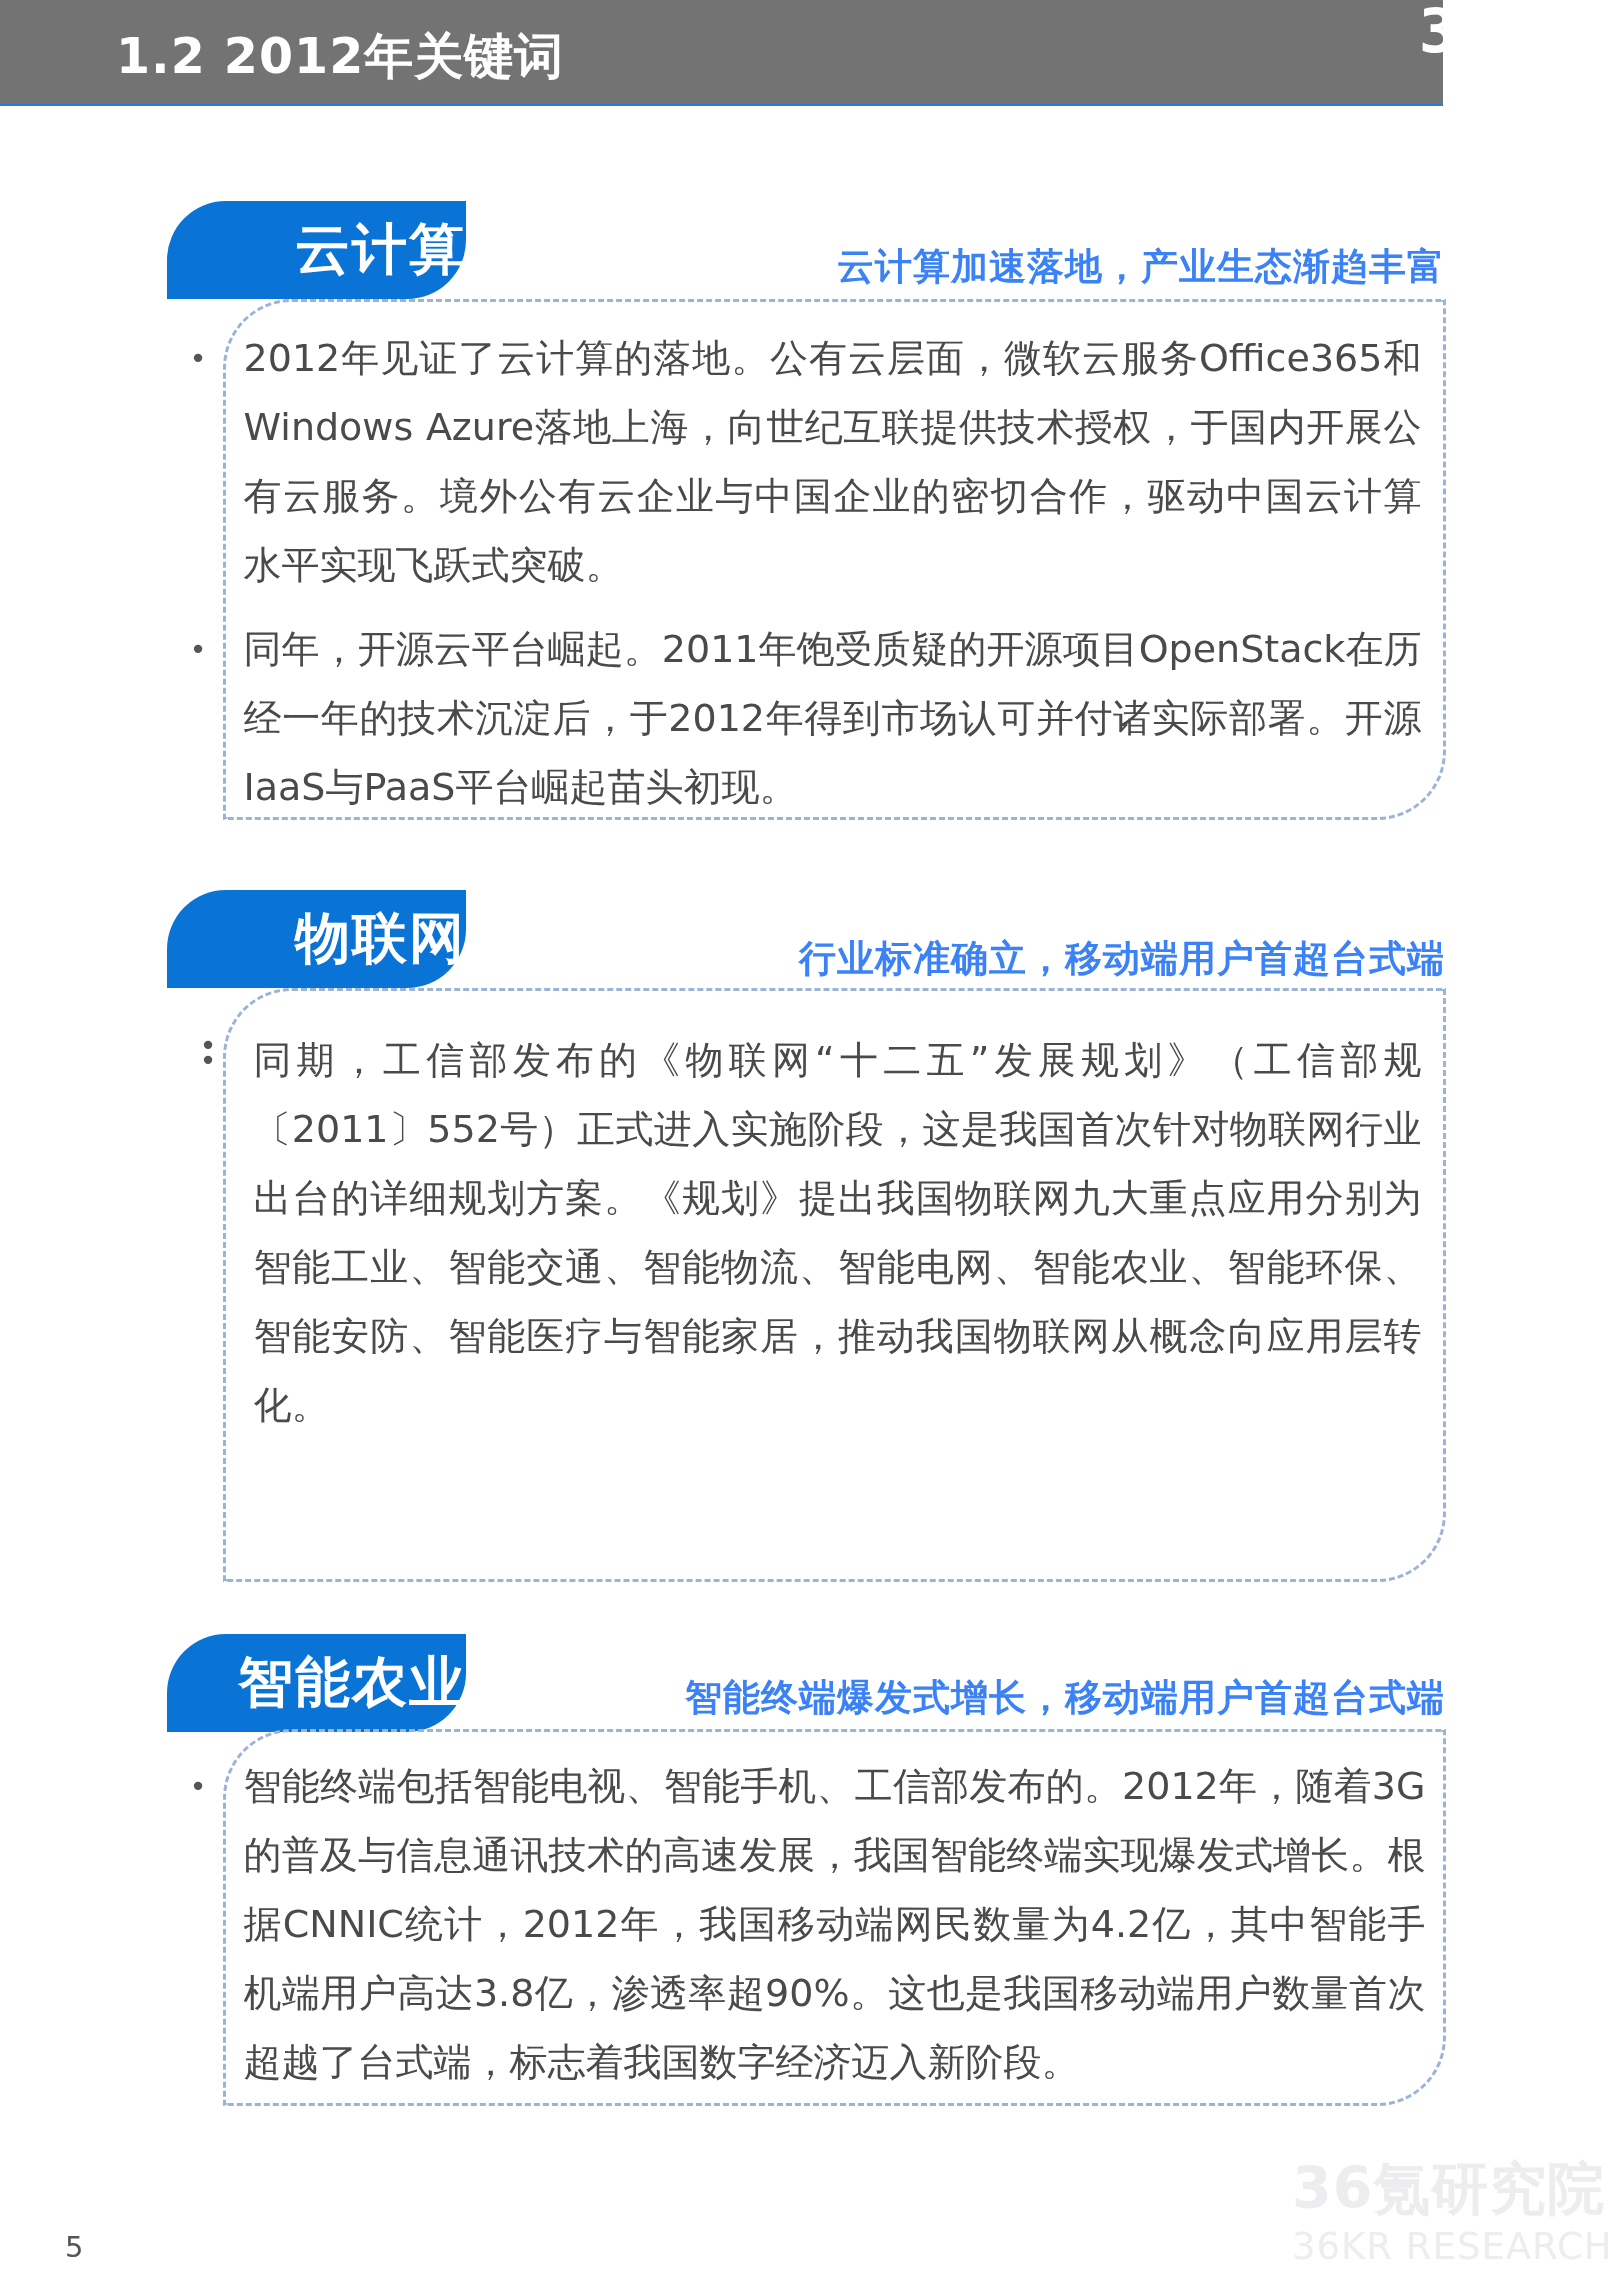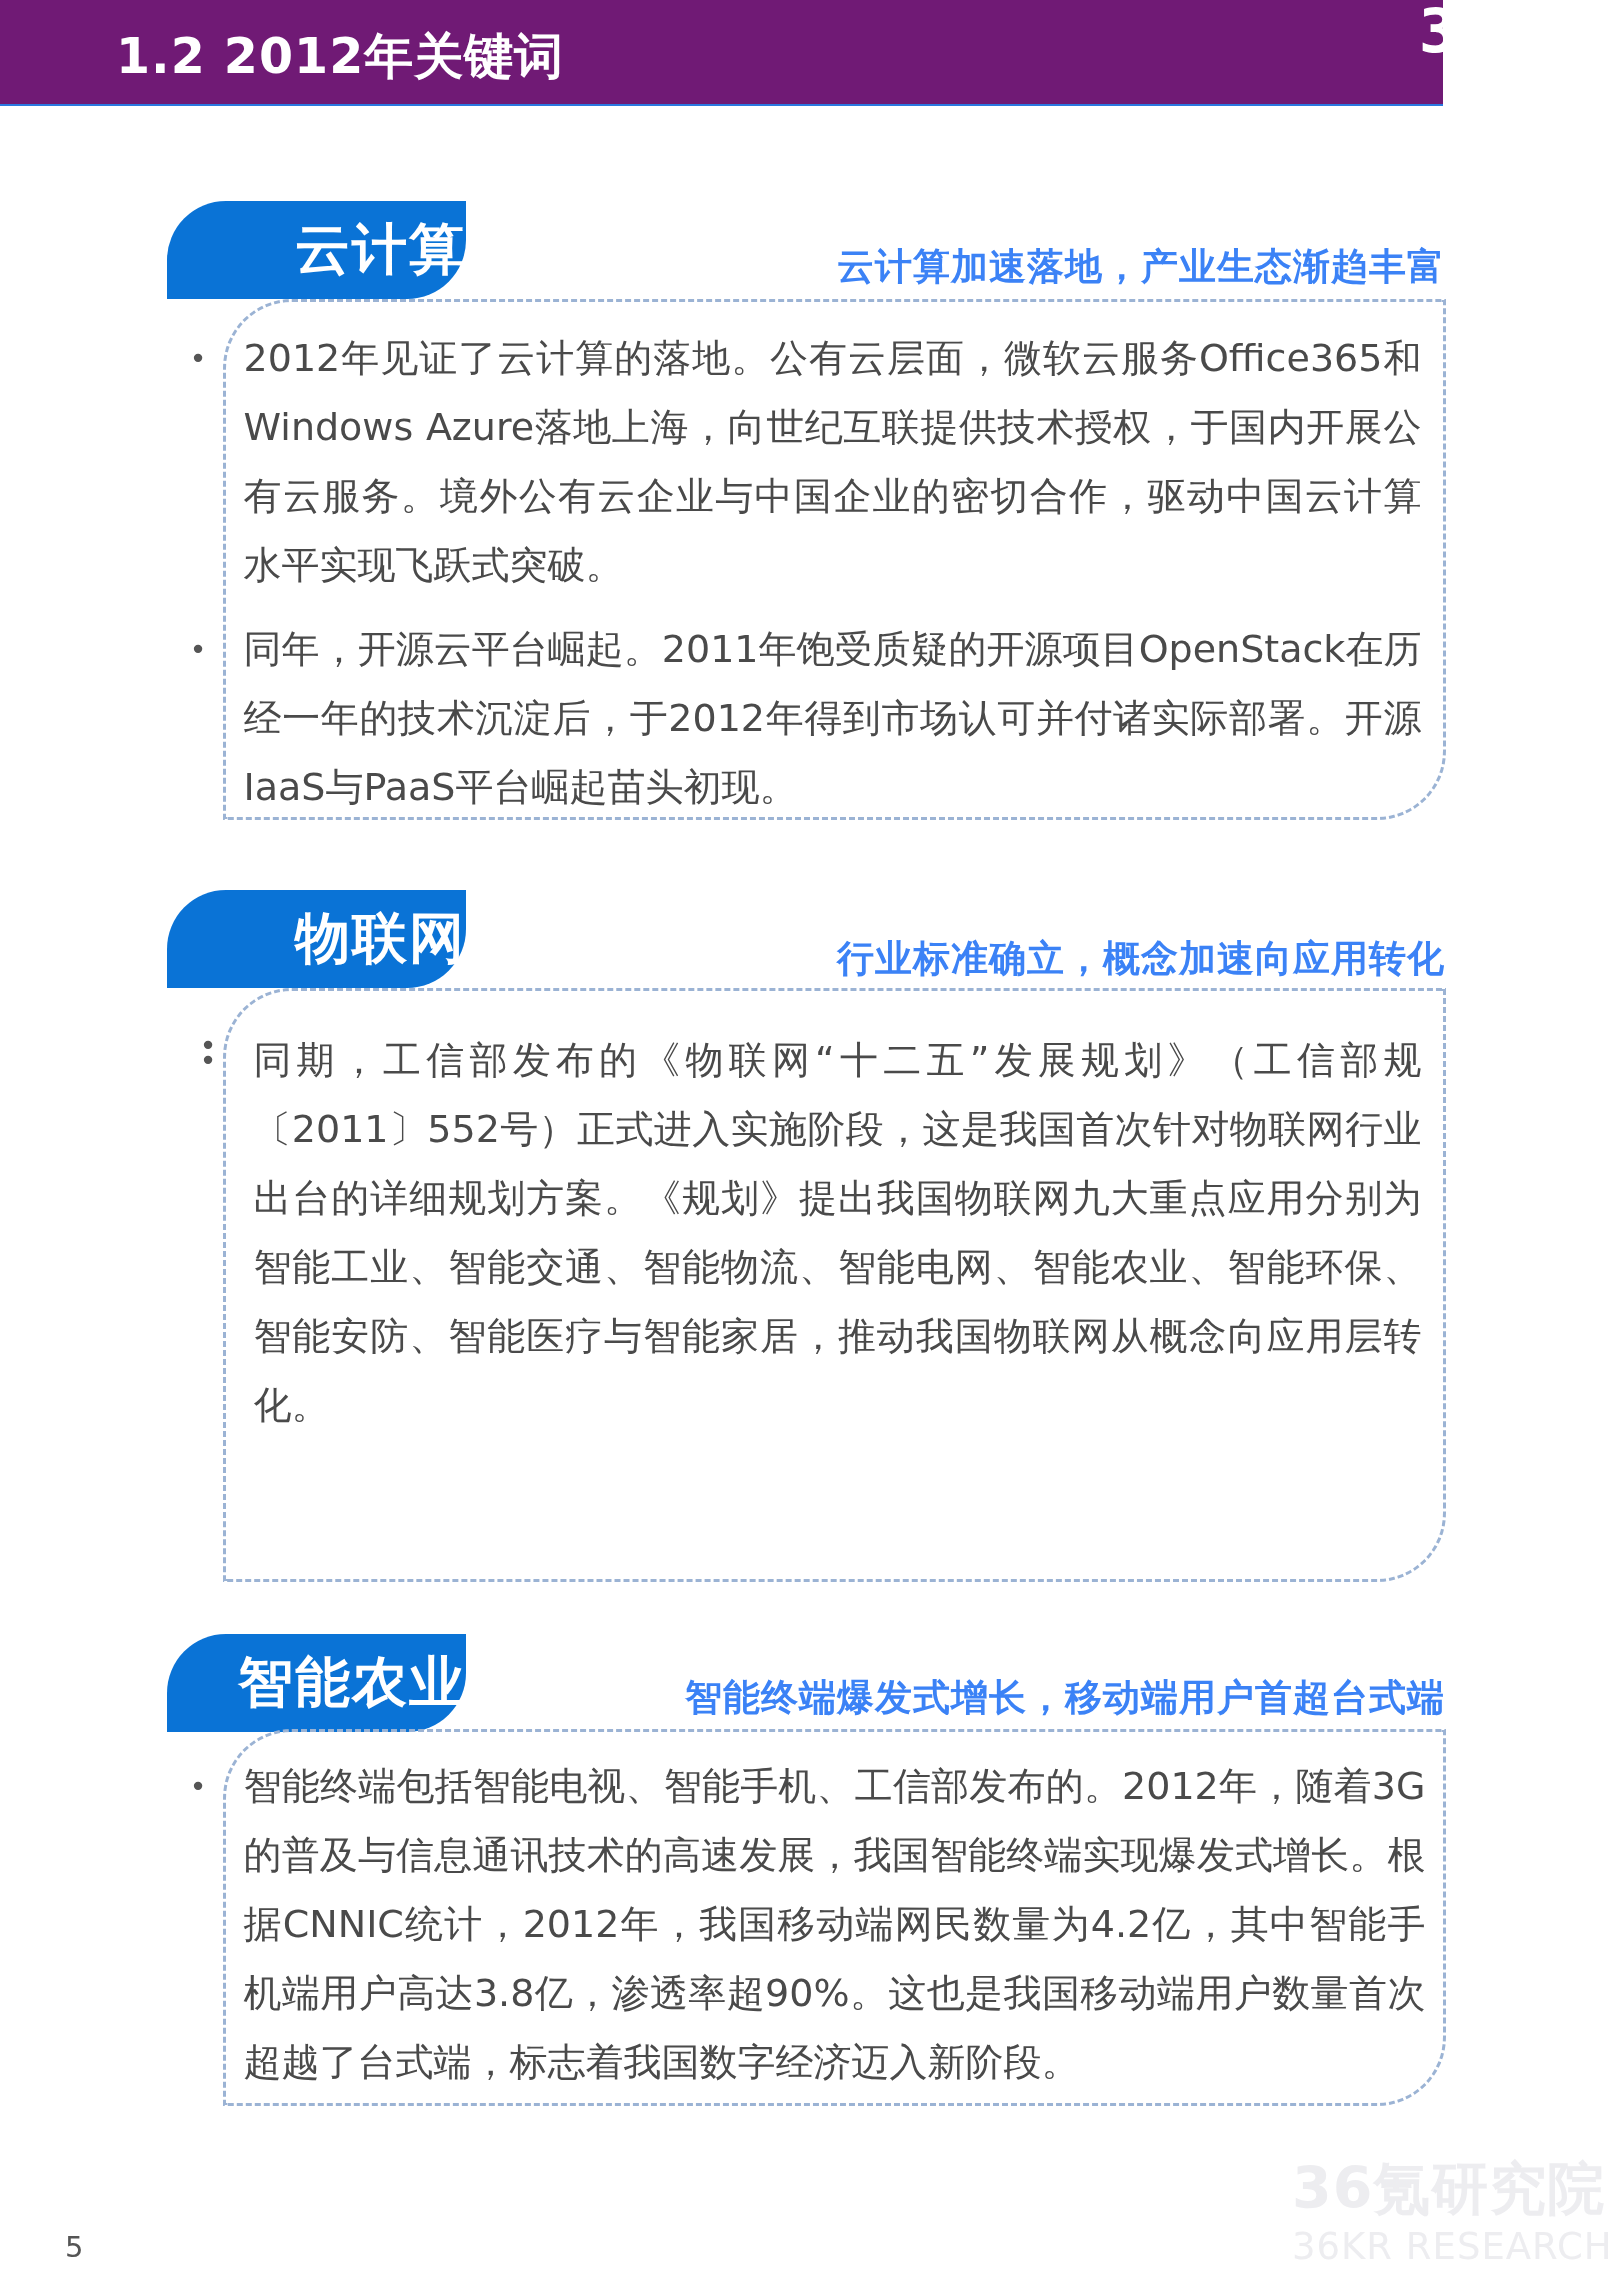--- a/index.html
+++ b/index.html
@@ -1,19 +1,19 @@
 <!DOCTYPE html>
 <html><head>
 <meta charset="utf-8">
 <style>
   html, body { margin:0; padding:0; background:#ffffff; }
   body { width:1621px; height:2293px; position:relative; overflow:hidden;
          font-family:"DejaVu Sans", "Liberation Sans", sans-serif; color:#444; }
   .header-band { position:absolute; left:0; top:0; width:1443px; height:106px;
-                 background:#701a75; border-bottom:2.9px solid #2a78e0; box-sizing:border-box; }
+                 background:#737373; border-bottom:2.9px solid #2a78e0; box-sizing:border-box; }
   .header-title { position:absolute; left:116px; top:27.4px; font-size:49px; font-weight:bold;
                   color:#fff; letter-spacing:1px; line-height:59px; }
   .logo { position:absolute; left:1419px; top:0; width:202px; height:110px; }
   .logo-36 { position:absolute; left:0; top:0; font-size:61px; font-weight:bold; color:#fff;
              line-height:61px; font-family:"DejaVu Sans Mono", monospace; letter-spacing:-3.9px; }
   .logo-k { position:absolute; left:84px; top:-5.9px; font-size:131px; color:#fff; line-height:118px;
             font-family:"Liberation Sans", sans-serif; }
   .logo-r { position:absolute; left:167px; top:35px; font-size:98px; color:#fff; line-height:78px;
             font-family:"Liberation Sans", sans-serif; }
 
@@ -64,21 +64,21 @@
         <span>同年，开源云平台崛起。2011年饱受质疑的开源项目OpenStack在历经一年的技术沉淀后，于2012年得到市场认可并付诸实际部署。开源IaaS与PaaS平台崛起苗头初现。</span>
       </li>
     </ul>
   </div>
 </div>
 
 <div class="section" style="top:0;">
   <div class="tab" style="top:890px;">
     <div class="tab-label">物联网</div>
   </div>
-  <div class="subtitle" style="top:935px;">行业标准确立，概念加速向应用转化</div>
+  <div class="subtitle" style="top:935px;">行业标准确立，移动端用户首超台式端</div>
   <div class="box" style="top:988px; height:594px;">
     <ul class="bullets" style="top:19.6px; padding-left:27.4px; padding-right:21.6px;">
       <li class="bullet">
         <span class="bullet-dot">•</span>
       </li>
       <li class="bullet">
         <span class="bullet-dot">•</span>
         <span>同期，工信部发布的《物联网“十二五”发展规划》（工信部规〔2011〕552号）正式进入实施阶段，这是我国首次针对物联网行业出台的详细规划方案。《规划》提出我国物联网九大重点应用分别为智能工业、智能交通、智能物流、智能电网、智能农业、智能环保、智能安防、智能医疗与智能家居，推动我国物联网从概念向应用层转化。</span>
       </li>
     </ul>

